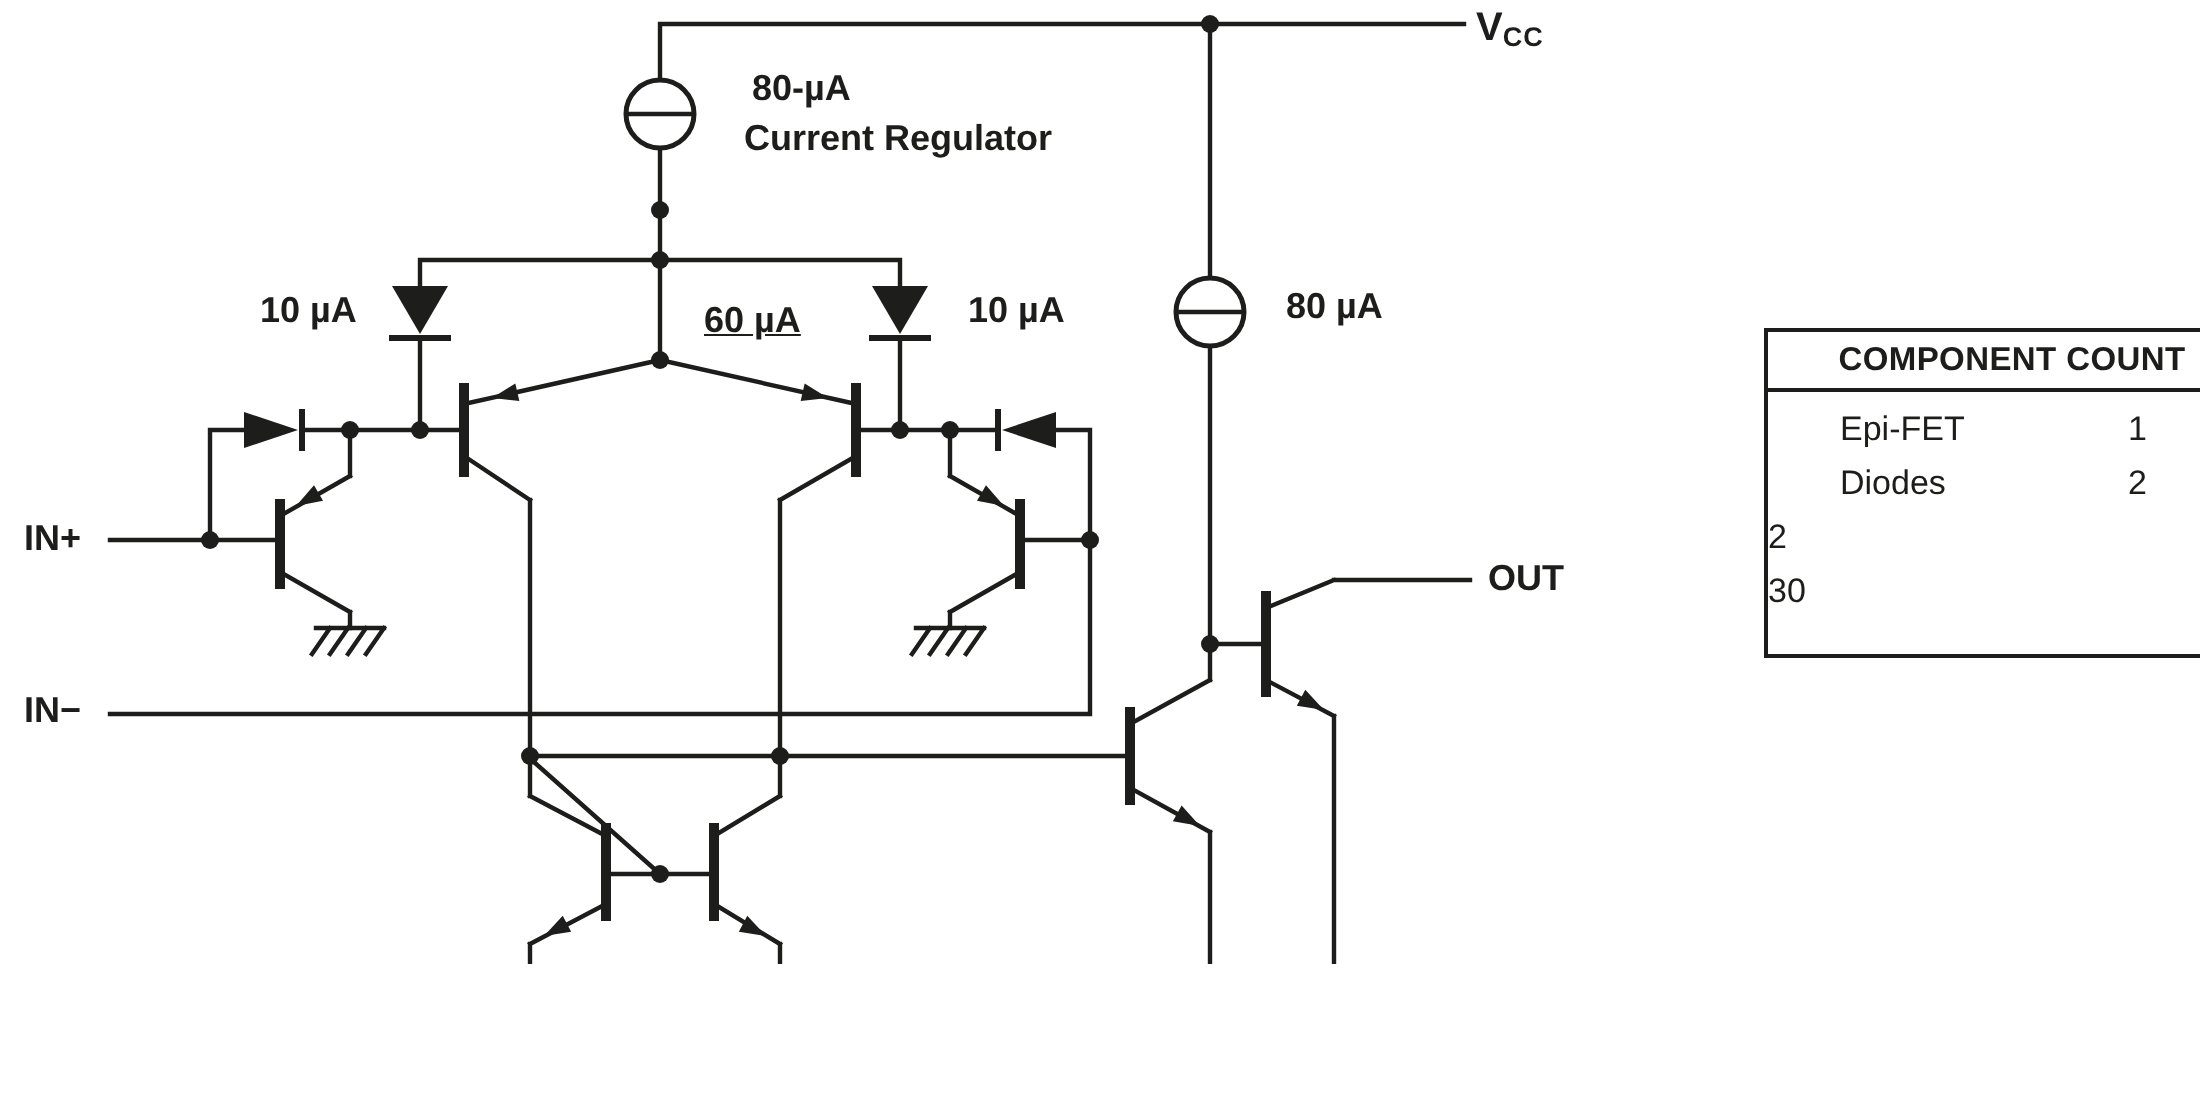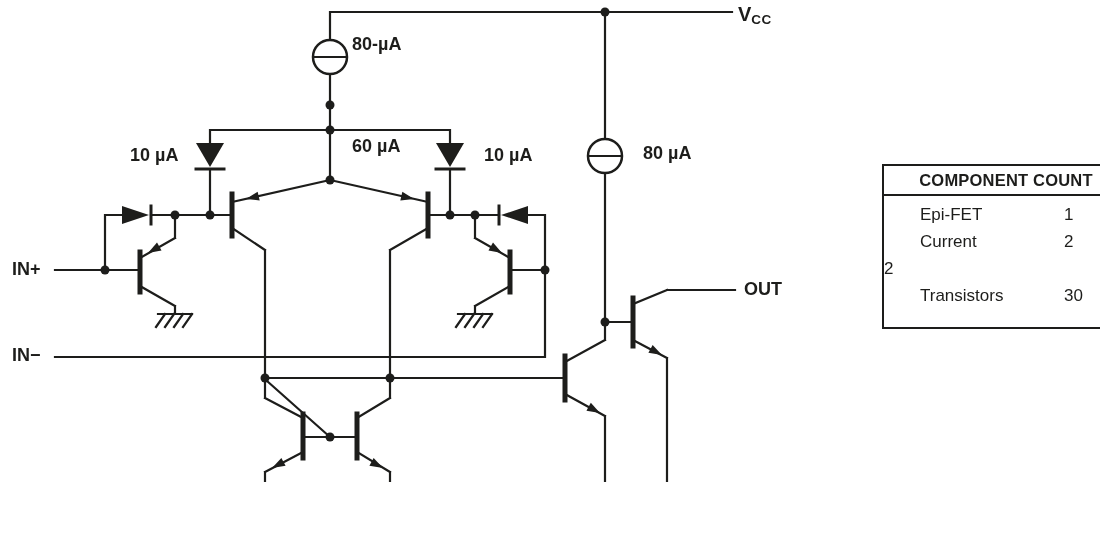--- a/index.html
+++ b/index.html
@@ -132,46 +132,46 @@
         <circle cx="605" cy="322" r="4.5"></circle>
       <circle cx="390" cy="495" r="4.5"></circle>
         <circle cx="605" cy="495" r="4.5"></circle>
       <circle cx="633" cy="495" r="4.5"></circle>
         <circle cx="667" cy="495" r="4.5"></circle>
     </g>
   </svg>
 
   <div class="lbl" style="left:738px; top:3px;"><span class="lbl-vcc-main">V</span><span class="lbl-vcc-sub">CC</span></div>
 
-  <div class="lbl" style="left:352px; top:34px;">80-µA</div>
+  <div class="lbl" style="left:376px; top:34px;">80-µA</div>
+  <div class="lbl" style="left:372px; top:59px;">Current Regulator</div>
 
   <div class="lbl" style="left:130px; top:145px;">10 µA</div>
-  <div class="lbl" style="left:352px; top:136px;">60 µA</div>
+  <div class="lbl" style="left:352px; top:150px;text-decoration:underline;">60 µA</div>
   <div class="lbl" style="left:484px; top:145px;">10 µA</div>
   <div class="lbl" style="left:643px; top:143px;">80 µA</div>
 
   <div class="lbl" style="left:12px;  top:259px;">IN+</div>
   <div class="lbl" style="left:12px;  top:345px;text-align:center;">IN−</div>
   <div class="lbl" style="left:744px; top:279px;">OUT</div>
   <div class="lbl" style="left:741px; top:483px;margin-top:48px;">GND</div>
 
   <div class="comp-table">
     <div class="comp-header">COMPONENT COUNT</div>
     <div class="comp-rows">
       <div class="comp-row">
         <span class="cname">Epi-FET</span>
         <span class="ccount">1</span>
       </div>
       <div class="comp-row">
-        <span class="cname">Current</span>
+        <span class="cname">Diodes</span>
         <span class="ccount">2</span>
       </div>
       <div class="comp-row">
         <span class="ccount">2</span>
       </div>
       <div class="comp-row">
-        <span class="cname">Transistors</span>
         <span class="ccount">30</span>
       </div>
     </div>
   </div>
 
 </div>
 
 </body></html>

